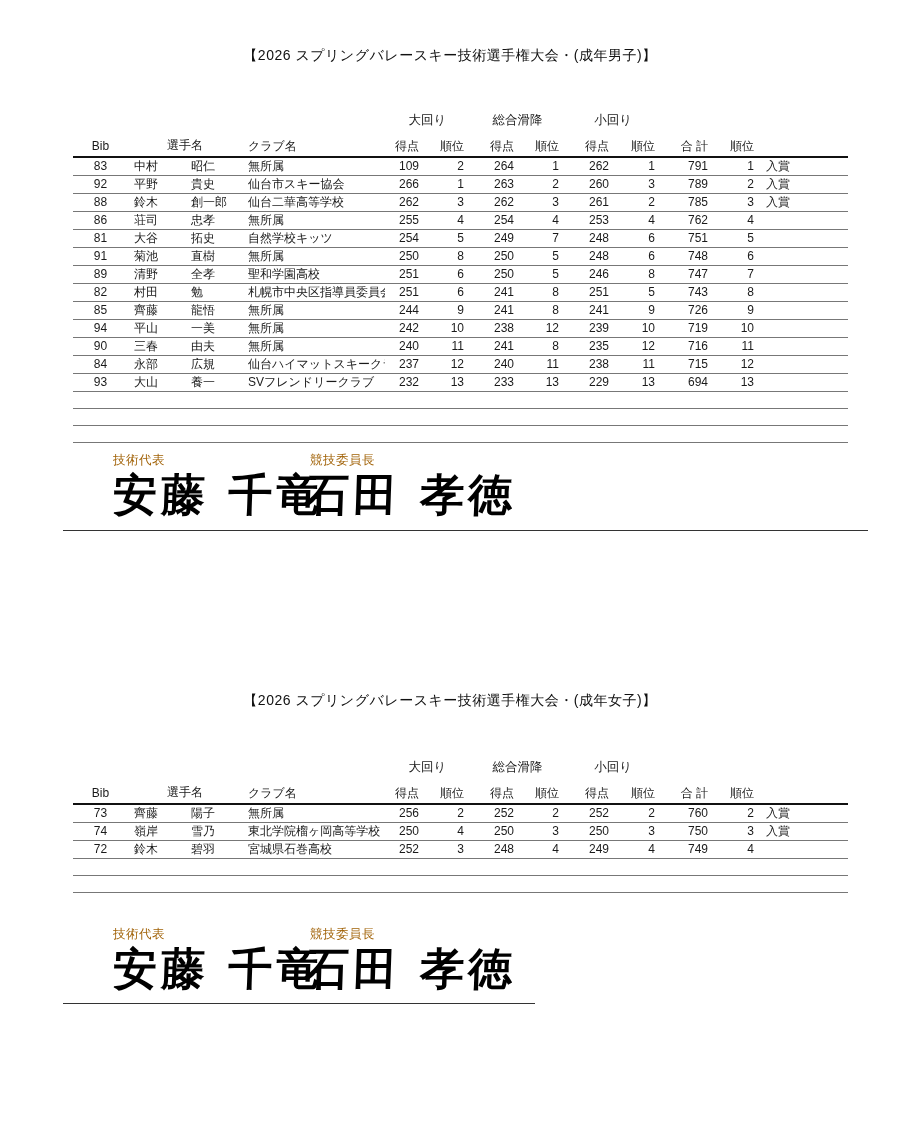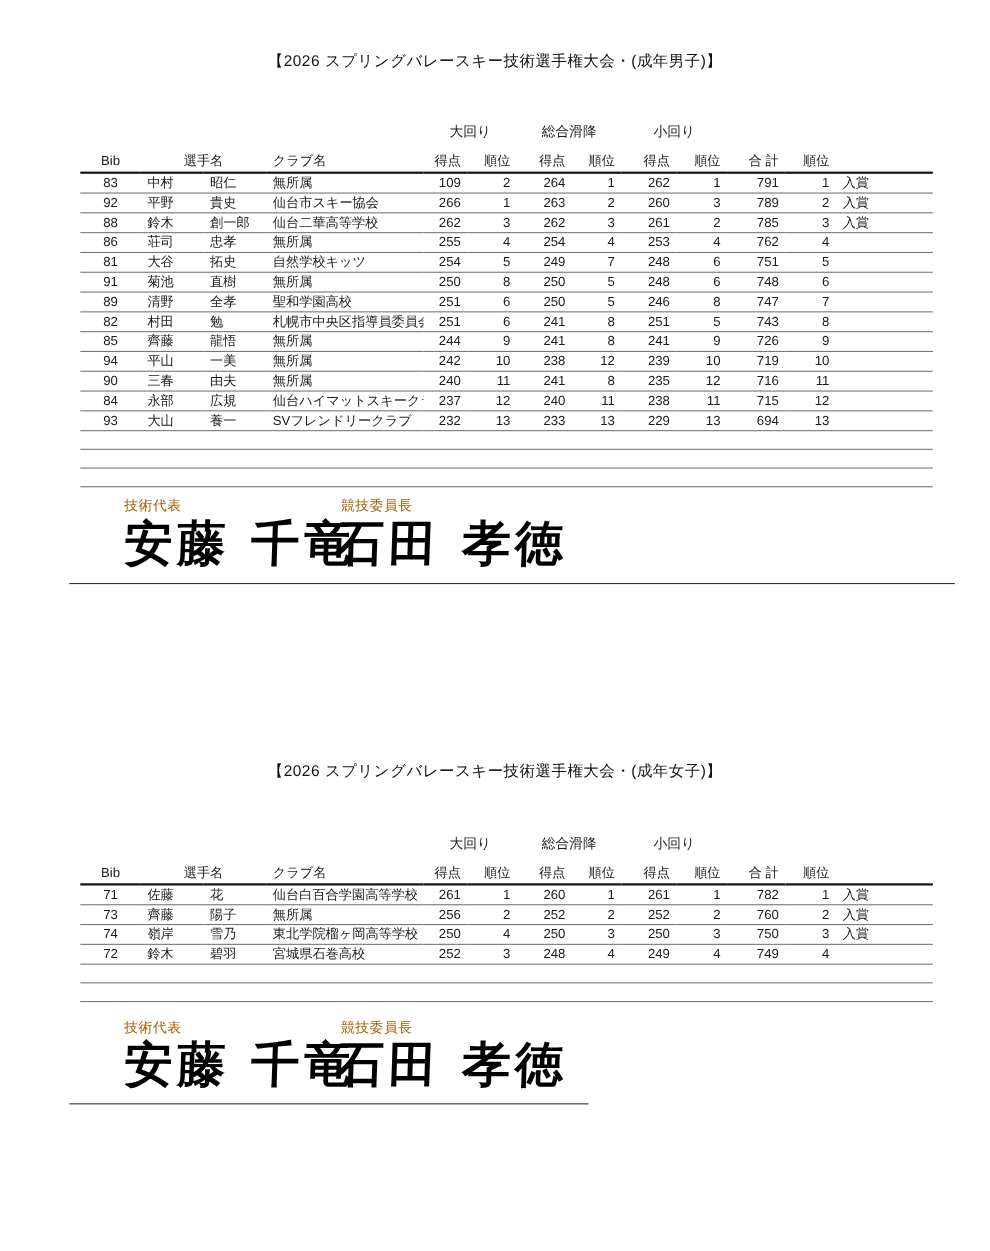--- a/index.html
+++ b/index.html
@@ -20,21 +20,21 @@
   .women .table-wrap{top:752px;}
 
   table.results{border-collapse:collapse;table-layout:fixed;width:775px;}
   table.results td,table.results th{
     padding:0 6px;font-size:12px;font-weight:normal;line-height:17px;height:17px;
     white-space:nowrap;overflow:hidden;vertical-align:middle;color:#1a1a1a;
   }
   tr.group-row td{height:26px;line-height:30px;font-size:12.5px;text-align:center;vertical-align:bottom;padding-bottom:2px;}
   tr.header-row th{border-bottom:2.5px solid #111;height:19px;line-height:19px;}
   th.h-bib{text-align:center;}
-  th.h-name{text-align:center;}
+  th.h-name{text-align:center;font-family:Liberation Mono, monospace;}
   th.h-club{text-align:left;padding-left:7px;}
   th.h-num{text-align:right;}
   tbody tr.data-row{border-bottom:1px solid #777;}
   td.c-bib{text-align:center;}
   td.c-surname,td.c-given{text-align:left;padding-left:8px;}
   td.c-club{text-align:left;padding-left:7px;font-size:11px;}
   td.c-num{text-align:right;}
   td.c-note{text-align:left;padding-left:11px;}
 
   .blank-row{width:775px;height:16px;border-bottom:1px solid #777;}
@@ -367,35 +367,20 @@
           <th class="h-num">順位</th>
           <th class="h-num">得点</th>
           <th class="h-num">順位</th>
           <th class="h-num">合 計</th>
           <th class="h-num">順位</th>
           <th></th>
         </tr>
       </thead>
       <tbody>
 
-          <tr class="data-row">
-            <td class="c-bib">71</td>
-            <td class="c-surname">佐藤</td>
-            <td class="c-given">花</td>
-            <td class="c-club">仙台白百合学園高等学校</td>
-            <td class="c-num">261</td>
-            <td class="c-num">1</td>
-            <td class="c-num">260</td>
-            <td class="c-num">1</td>
-            <td class="c-num">261</td>
-            <td class="c-num">1</td>
-            <td class="c-num">782</td>
-            <td class="c-num">1</td>
-            <td class="c-note">入賞</td>
-          </tr>
 
           <tr class="data-row">
             <td class="c-bib">73</td>
             <td class="c-surname">齊藤</td>
             <td class="c-given">陽子</td>
             <td class="c-club">無所属</td>
             <td class="c-num">256</td>
             <td class="c-num">2</td>
             <td class="c-num">252</td>
             <td class="c-num">2</td>

